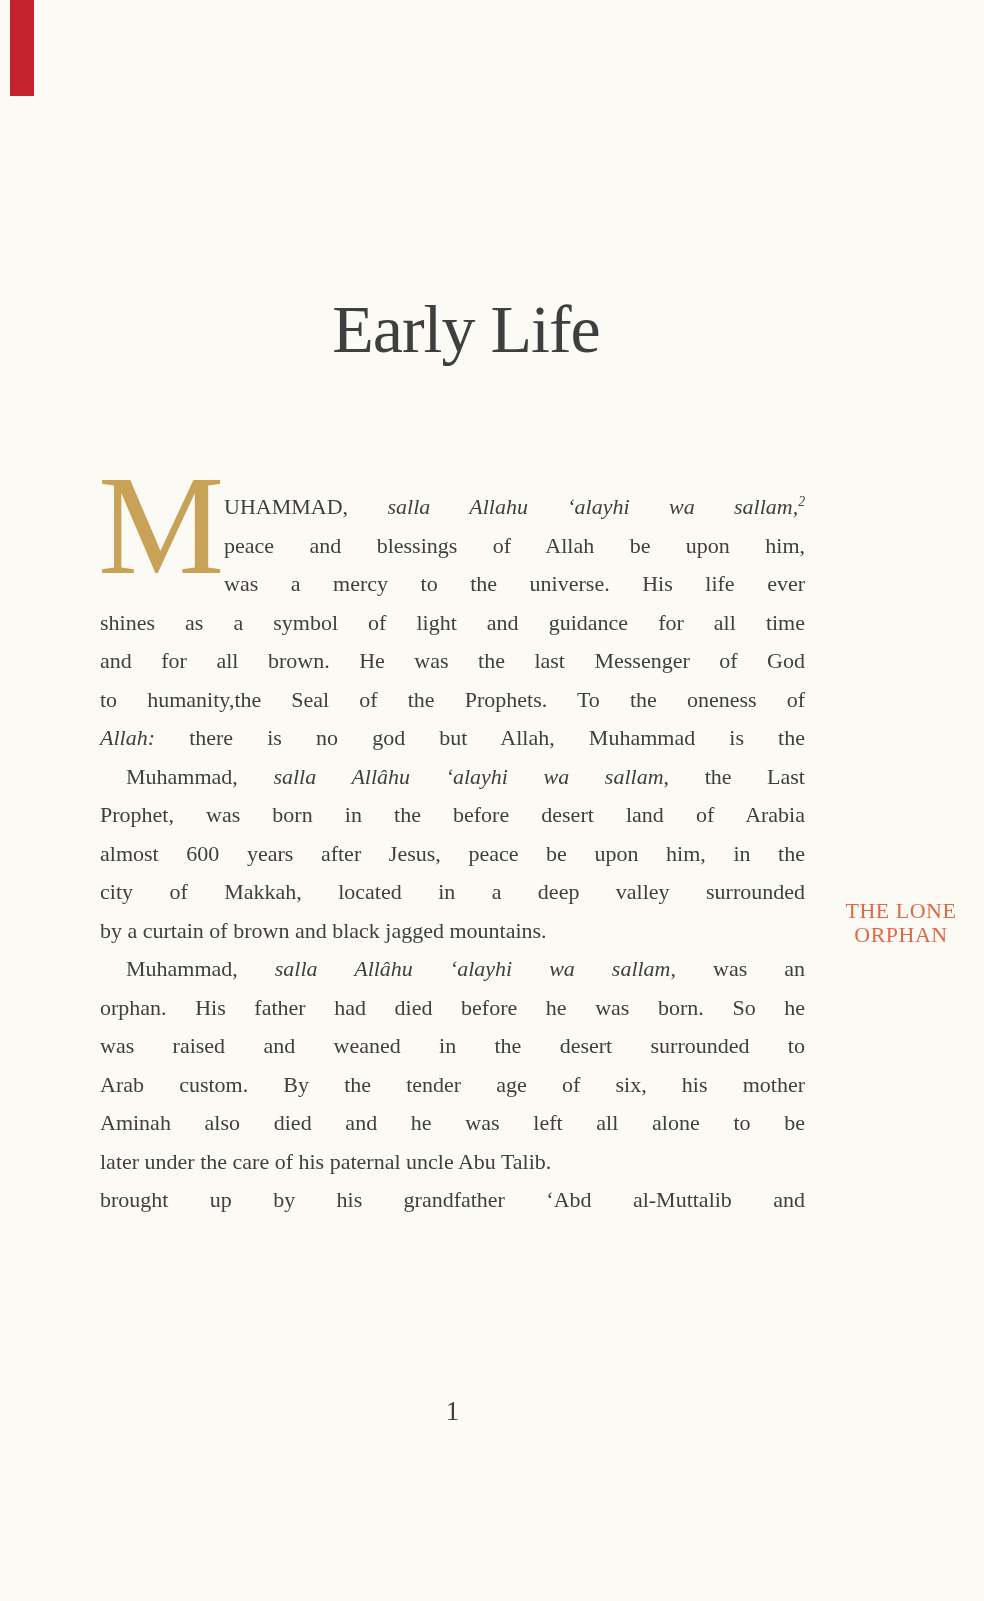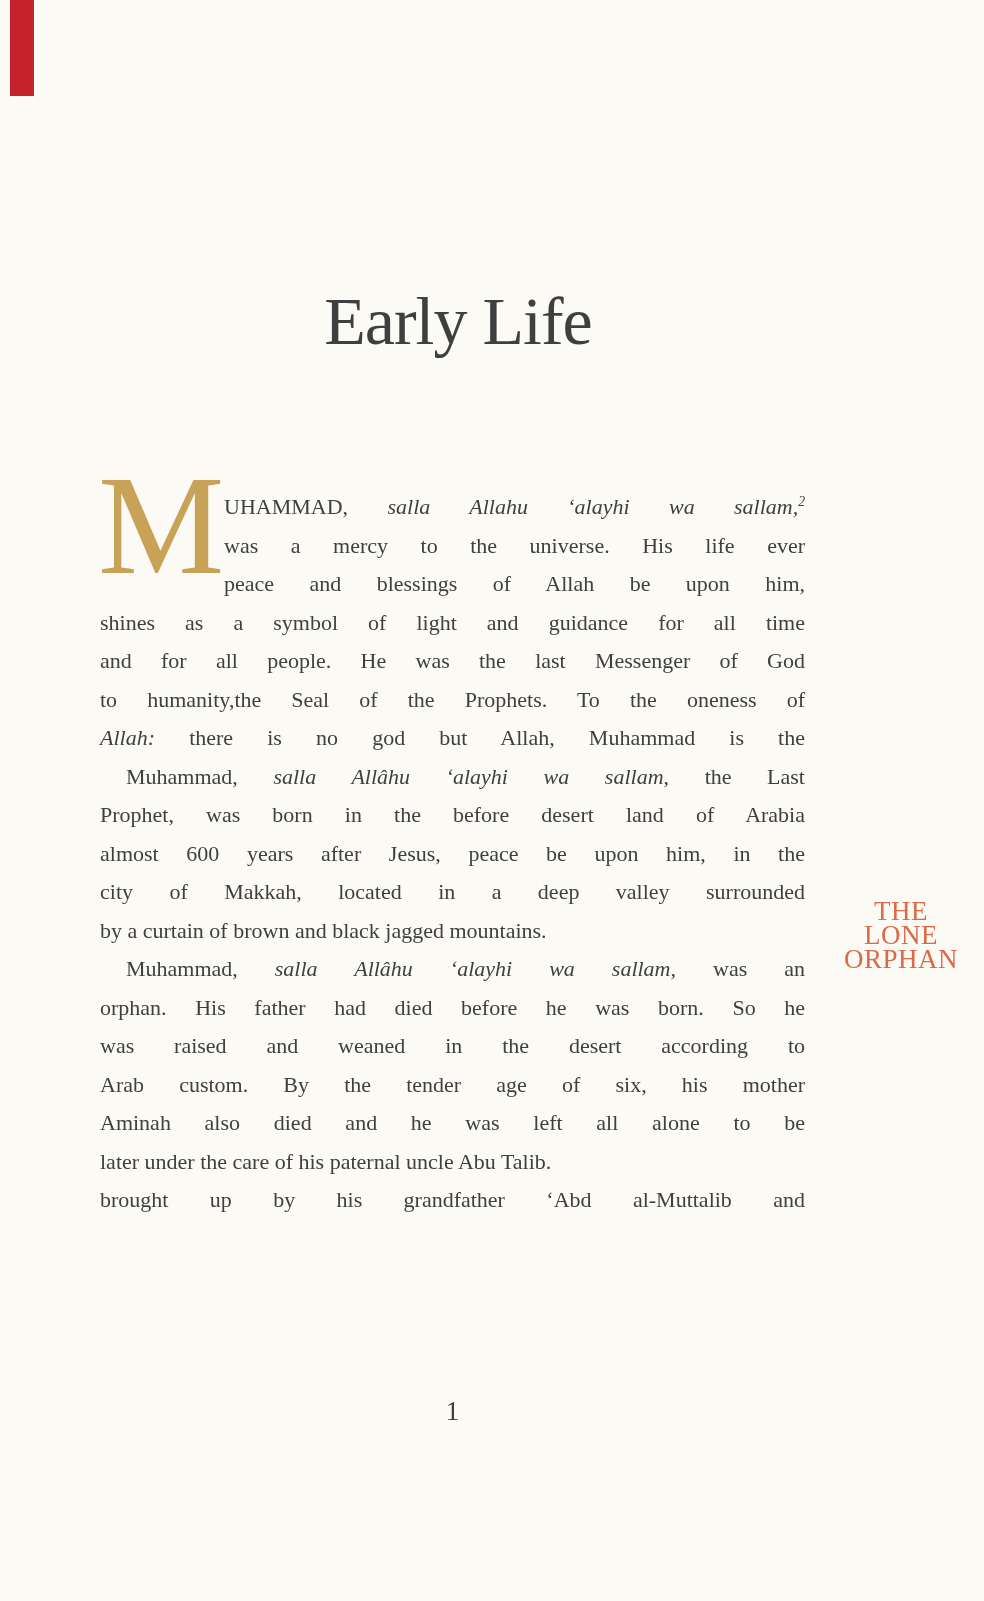--- a/index.html
+++ b/index.html
@@ -16,21 +16,21 @@
     left:10px;
     top:0;
     width:24px;
     height:96px;
   }
   .title{
     position:absolute;
     left:103px;
     top:282px;
     width:710px;
-    margin:0;
+    margin:8px;
     text-align:center;
     font-size:68px;
     font-weight:400;
     letter-spacing:-1px;
   }
   .content{
     position:absolute;
     left:100px;
     top:488px;
     width:705px;
@@ -55,21 +55,21 @@
     font-size:142px;
     line-height:142px;
     font-weight:400;
   }
   .margin-note{
     position:absolute;
     left:843px;
     top:899px;
     width:116px;
     text-align:center;
-    font-size:27px;
+    font-size:22px;
     line-height:24px;
     letter-spacing:0.5px;
   }
   .page-number{
     position:absolute;
     left:100px;
     top:1396px;
     width:705px;
     text-align:center;
     font-size:27px;
@@ -78,38 +78,38 @@
 </head>
 <body style="background: rgb(251, 250, 244);">
 
 <div class="page" style="background: rgb(251, 250, 244); color: rgb(63, 63, 63);">
   <div class="red-mark" style="background: rgb(196, 35, 43);"></div>
   <h1 class="title">Early Life</h1>
   <div class="content">
       <div class="para">
         <span class="dropcap" style="color: rgb(200, 162, 87);">M</span>
         <div class="line drop-indent"><span>UHAMMAD, </span><span class="it">salla Allahu ‘alayhi wa sallam,</span><sup class="it">2</sup></div>
+        <div class="line drop-indent"><span>peace and blessings of Allah be upon him,</span></div>
         <div class="line drop-indent"><span>was a mercy to the universe. His life ever</span></div>
-        <div class="line drop-indent"><span>peace and blessings of Allah be upon him,</span></div>
         <div class="line"><span>shines as a symbol of light and guidance for all time</span></div>
-        <div class="line"><span>and for all people. He was the last Messenger of God</span></div>
+        <div class="line"><span>and for all brown. He was the last Messenger of God</span></div>
         <div class="line"><span>to humanity,the Seal of the Prophets. To the oneness of</span></div>
         <div class="line"><span class="it">Allah: </span><span>there is no god but Allah, Muhammad is the</span></div>
       </div>
       <div class="para">
         <div class="line indent"><span>Muhammad, </span><span class="it">salla Allâhu ‘alayhi wa sallam</span><span>, the Last</span></div>
         <div class="line"><span>Prophet, was born in the before desert land of Arabia</span></div>
         <div class="line"><span>almost 600 years after Jesus, peace be upon him, in the</span></div>
         <div class="line"><span>city of Makkah, located in a deep valley surrounded</span></div>
         <div class="line last"><span>by a curtain of brown and black jagged mountains.</span></div>
       </div>
       <div class="para">
         <div class="line indent"><span>Muhammad, </span><span class="it">salla Allâhu ‘alayhi wa sallam</span><span>, was an</span></div>
         <div class="line"><span>orphan. His father had died before he was born. So he</span></div>
-        <div class="line"><span>was raised and weaned in the desert according to</span></div>
+        <div class="line"><span>was raised and weaned in the desert surrounded to</span></div>
         <div class="line"><span>Arab custom. By the tender age of six, his mother</span></div>
         <div class="line"><span>Aminah also died and he was left all alone to be</span></div>
         <div class="line last"><span>later under the care of his paternal uncle Abu Talib.</span></div>
         <div class="line"><span>brought up by his grandfather ‘Abd al-Muttalib and</span></div>
       </div>
     </div>
   <div class="margin-note" style="color: rgb(221, 106, 70);">
     <div>THE LONE</div>
     <div>ORPHAN</div>
   </div>

